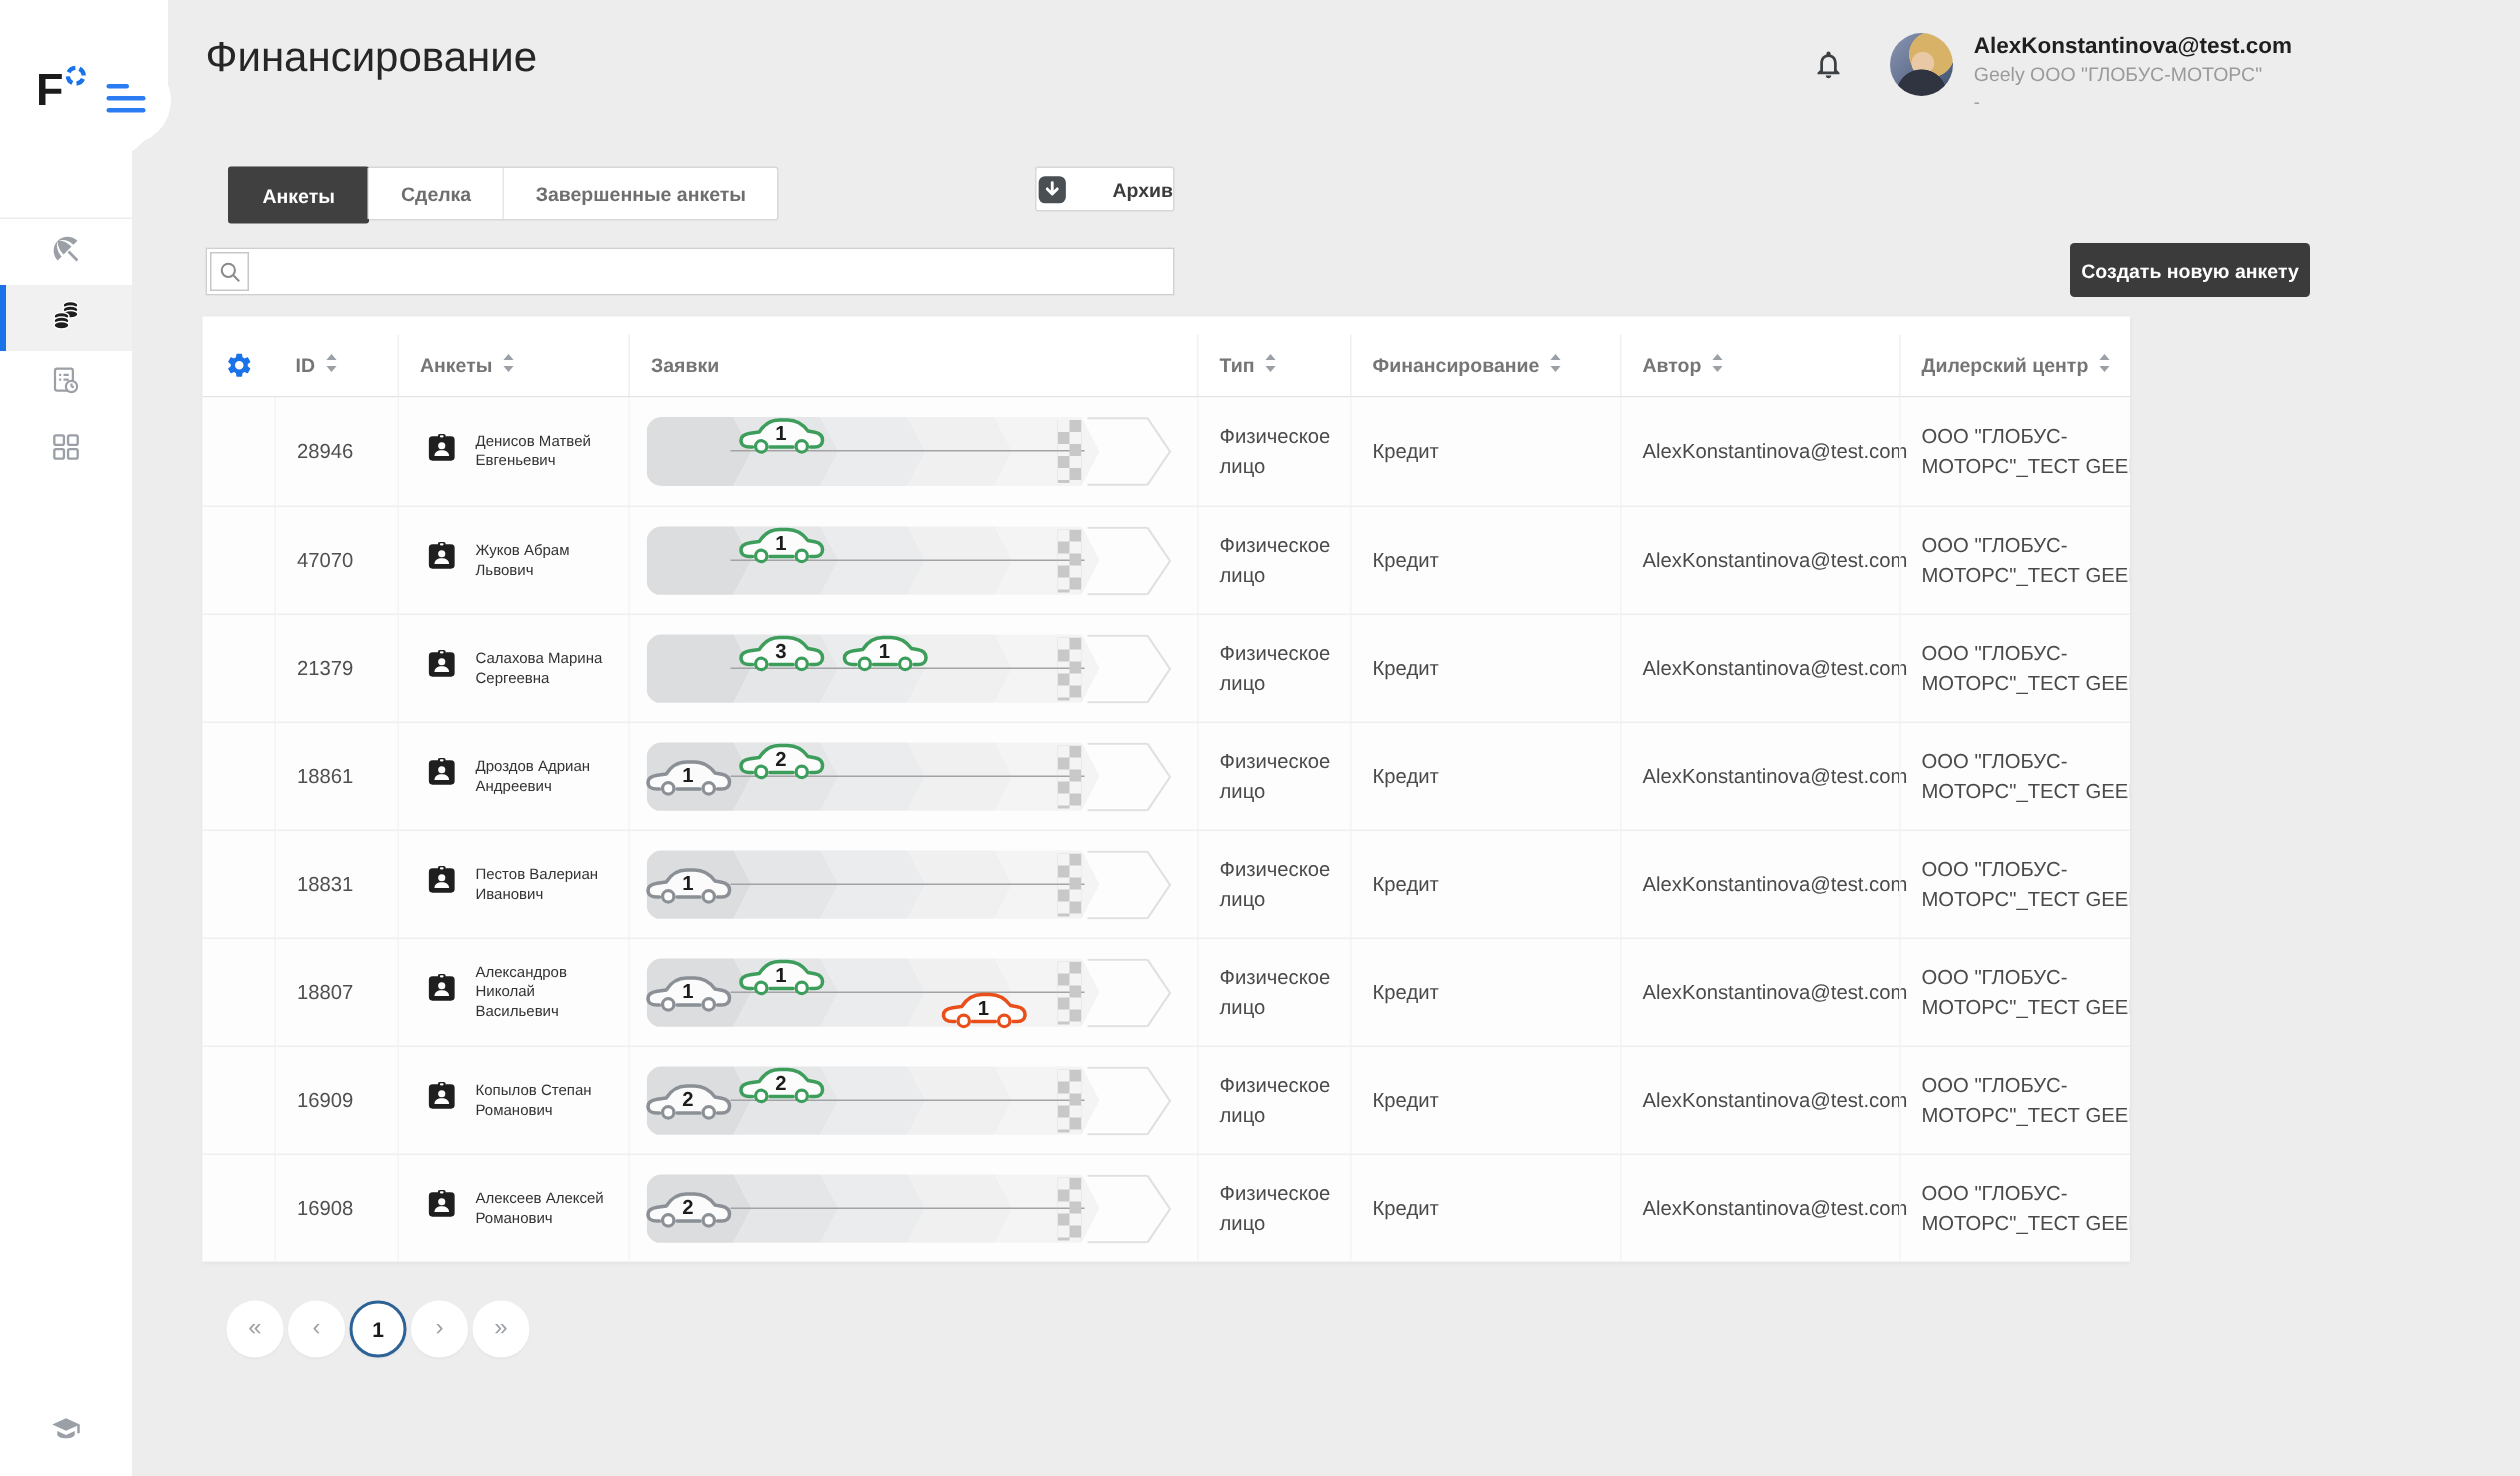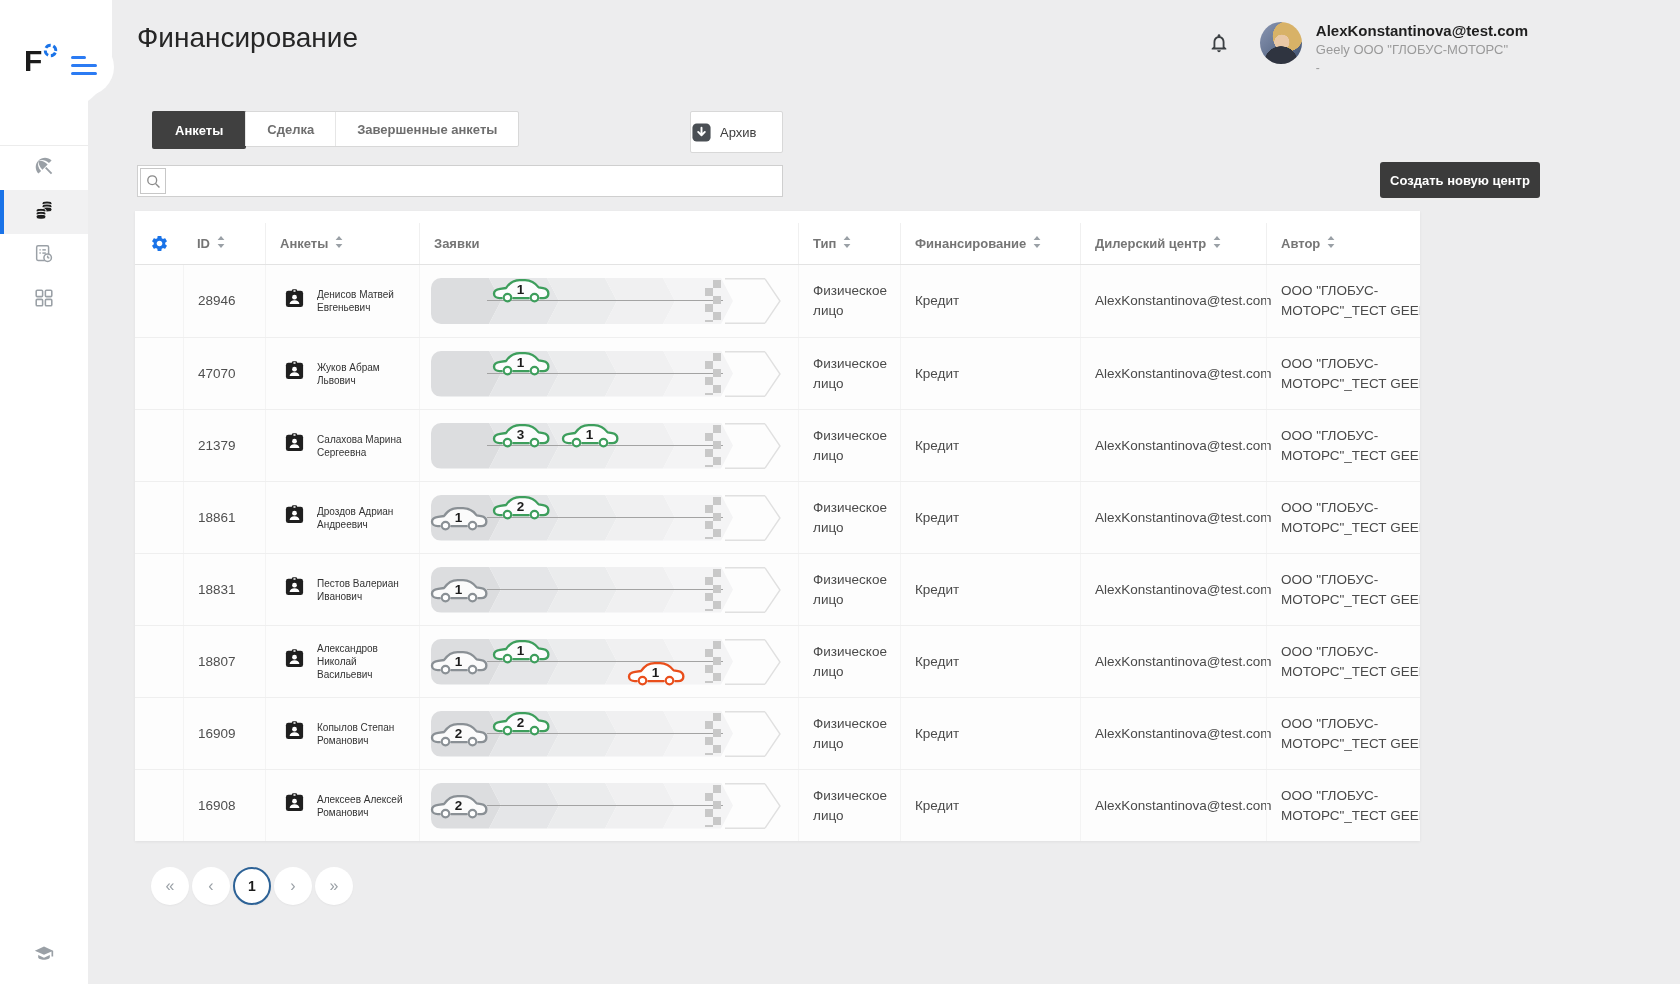--- a/index.html
+++ b/index.html
@@ -42,21 +42,21 @@
   }
   .user-email { font-size:15px; font-weight:bold; color:#1f1f1f; }
   .user-org { font-size:13px; color:#9a9a9a; margin-top:3px; }
   .user-extra { font-size:12px; color:#9a9a9a; margin-top:4px; }
 
   
   .tabs { position:absolute; left:152px; top:111px; height:36px; display:inline-flex; background:#fff; border:1px solid #d8d8d8; border-radius:2px; z-index:1; }
   .tab { height:100%; display:flex; align-items:center; padding:0 21px; font-size:13px; font-weight:bold; color:#6e6e6e; cursor:pointer; border-left:1px solid #e6e6e6; white-space:nowrap; }
   .tab:first-child { border-left:none; }
   .tab.active { background:#404040; color:#fff; margin:-1px; height:38px; border-radius:2px; border-left:none; padding:0 23px; }
-  .archive-btn { position:absolute; left:690px; top:111px; height:42px; width:93px; background:#fff; border:1px solid #d8d8d8; border-radius:2px; display:flex; align-items:center; justify-content:flex-start; gap:8px; font-size:13px; font-weight:normal; color:#3c3c3c; cursor:pointer; z-index:1; }
+  .archive-btn { position:absolute; left:690px; top:111px; height:30px; width:93px; background:#fff; border:1px solid #d8d8d8; border-radius:2px; display:flex; align-items:center; justify-content:space-between; gap:8px; font-size:13px; font-weight:bold; color:#3c3c3c; cursor:pointer; z-index:1; }
   .search-box { position:absolute; left:137px; top:165px; width:646px; height:32px; background:#fff; border:1px solid #cfcfcf; display:flex; align-items:center; z-index:1; }
   .search-icon-box { width:26px; height:26px; margin-left:2px; border:1px solid #c7c7c7; display:flex; align-items:center; justify-content:center; }
   .search-input { flex:1; border:none; outline:none; height:100%; padding:0 10px; font-size:14px; font-family:"Liberation Sans",sans-serif; background:transparent; }
   .create-btn { position:absolute; left:1380px; top:162px; width:160px; height:36px; background:#3b3b3b; color:#fff; font-size:13px; font-weight:bold; border:none; border-radius:3px; cursor:pointer; z-index:1; display:flex; align-items:center; justify-content:center; font-family:"Liberation Sans",sans-serif; }
 
   
   .table-card { position:absolute; left:135px; top:211px; width:1285px; background:#fff; border-radius:0; box-shadow:0 1px 3px rgba(0,0,0,.06); overflow:hidden; padding-top:12px; z-index:1; }
   .trow { display:grid; grid-template-columns:48px 82px 154px 379px 102px 180px 186px 190px 160px; width:1481px; align-items:center; }
   .thead { height:42px; border-bottom:1px solid #e3e3e3; }
   .th { font-size:13px; font-weight:bold; color:#757575; display:flex; align-items:center; gap:7px; padding-left:14px; height:100%; border-left:1px solid #f0f0f0; cursor:pointer; }
@@ -180,21 +180,21 @@
 <div class="search-box">
   <span class="search-icon-box">
     <svg width="17" height="17" viewBox="0 0 20 20" fill="none" stroke="#8a8a8a" stroke-width="1.6">
         <circle cx="8.5" cy="8.5" r="5.2"></circle>
         <line x1="12.6" y1="12.6" x2="17" y2="17"></line>
       </svg>
   </span>
   <input class="search-input" type="text" value="" style="">
 </div>
 
-<button class="create-btn">Создать новую центр</button>
+<button class="create-btn">Создать новую анкету</button>
 
 <div class="table-card">
   <div class="trow thead">
       <div class="th-gear">
         <svg width="19" height="19" viewBox="0 0 24 24" fill="#1a73e8">
           <path d="M19.14 12.94c.04-.3.06-.61.06-.94 0-.32-.02-.64-.07-.94l2.03-1.58c.18-.14.23-.41.12-.61l-1.92-3.32c-.12-.22-.37-.29-.59-.22l-2.39.96c-.5-.38-1.03-.7-1.62-.94l-.36-2.54c-.04-.24-.24-.41-.48-.41h-3.84c-.24 0-.43.17-.47.41l-.36 2.54c-.59.24-1.13.57-1.62.94l-2.39-.96c-.22-.08-.47 0-.59.22L2.74 8.87c-.12.21-.08.47.12.61l2.03 1.58c-.05.3-.09.63-.09.94s.02.64.07.94l-2.03 1.58c-.18.14-.23.41-.12.61l1.92 3.32c.12.22.37.29.59.22l2.39-.96c.5.38 1.03.7 1.62.94l.36 2.54c.05.24.24.41.48.41h3.84c.24 0 .44-.17.47-.41l.36-2.54c.59-.24 1.13-.56 1.62-.94l2.39.96c.22.08.47 0 .59-.22l1.92-3.32c.12-.22.07-.47-.12-.61l-2.01-1.58zM12 15.6c-1.98 0-3.6-1.62-3.6-3.6s1.62-3.6 3.6-3.6 3.6 1.62 3.6 3.6-1.62 3.6-3.6 3.6z"></path>
         </svg>
       </div>
       <div class="th nosep">
         <span>ID</span>
@@ -221,28 +221,28 @@
           </svg></span>
       </div>
       <div class="th">
         <span>Финансирование</span>
         <span><svg width="8" height="12" viewBox="0 0 8 12">
             <path d="M4 0 7.4 4 H0.6 Z" fill="#9aa0a6"></path>
             <path d="M0.6 8 H7.4 L4 12 Z" fill="#9aa0a6"></path>
           </svg></span>
       </div>
       <div class="th">
-        <span>Дилерский центр</span>
+        <span>Автор</span>
         <span><svg width="8" height="12" viewBox="0 0 8 12">
             <path d="M4 0 7.4 4 H0.6 Z" fill="#9aa0a6"></path>
             <path d="M0.6 8 H7.4 L4 12 Z" fill="#9aa0a6"></path>
           </svg></span>
       </div>
       <div class="th">
-        <span>Автор</span>
+        <span>Дилерский центр</span>
         <span><svg width="8" height="12" viewBox="0 0 8 12">
             <path d="M4 0 7.4 4 H0.6 Z" fill="#9aa0a6"></path>
             <path d="M0.6 8 H7.4 L4 12 Z" fill="#9aa0a6"></path>
           </svg></span>
       </div>
       <div class="th">
         <span>Юридическое лицо</span>
       </div>
     </div>
   <div class="tbody">

